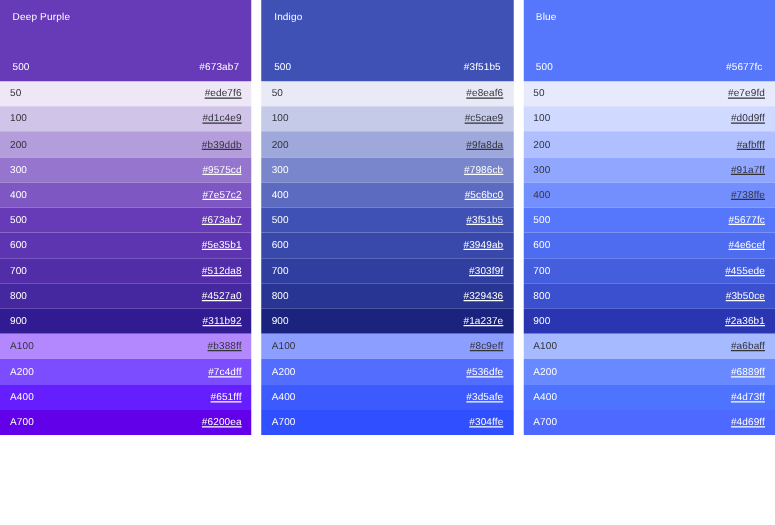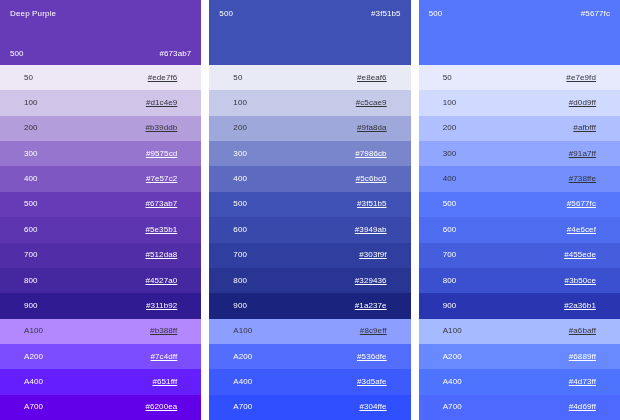--- a/index.html
+++ b/index.html
@@ -10,21 +10,21 @@
     width: 620px;
     height: 420px;
     background: #ffffff;
     font-family: "Liberation Sans", sans-serif;
     overflow: hidden;
   }
 
   #palette-board {
     display: flex;
     width: 620px;
-    height: 420px;
+    height: 348px;
     gap: 8px;
     background: #ffffff;
   }
 
   .palette-column {
     flex: 1 1 0;
     display: flex;
     flex-direction: column;
     min-width: 0;
     height: 100%;
@@ -68,21 +68,21 @@
     text-align: right;
   }
 
   
   .shade-row {
     flex: 1 1 0;
     display: flex;
     align-items: center;
     justify-content: space-between;
     box-sizing: border-box;
-    padding: 0 24px;
+    padding: 0 8px;
     font-size: 8px;
     line-height: 10px;
     letter-spacing: 0.1px;
     min-height: 0;
   }
 
   .shade-name {
     white-space: nowrap;
     flex: 0 0 auto;
   }
@@ -161,20 +161,21 @@
         <span class="shade-name">A400</span>
         <span class="shade-hex">#651fff</span>
       </div>
       <div class="shade-row text-light" style="background: rgb(98, 0, 234);">
         <span class="shade-name">A700</span>
         <span class="shade-hex">#6200ea</span>
       </div>
     </div>
     <div class="palette-column">
       <div class="palette-header" style="background: rgb(63, 81, 181);">
+        <div class="palette-title text-light">Indigo</div>
         <div class="header-swatch-line text-light">
           <span class="header-shade-name">500</span>
           <span class="header-shade-hex">#3f51b5</span>
         </div>
       </div>
       <div class="shade-row text-dark" style="background: rgb(232, 234, 246);">
         <span class="shade-name">50</span>
         <span class="shade-hex">#e8eaf6</span>
       </div>
       <div class="shade-row text-dark" style="background: rgb(197, 202, 233);">
@@ -225,20 +226,21 @@
         <span class="shade-name">A400</span>
         <span class="shade-hex">#3d5afe</span>
       </div>
       <div class="shade-row text-light" style="background: rgb(48, 79, 254);">
         <span class="shade-name">A700</span>
         <span class="shade-hex">#304ffe</span>
       </div>
     </div>
     <div class="palette-column">
       <div class="palette-header" style="background: rgb(86, 119, 252);">
+        <div class="palette-title text-light">Blue</div>
         <div class="header-swatch-line text-light">
           <span class="header-shade-name">500</span>
           <span class="header-shade-hex">#5677fc</span>
         </div>
       </div>
       <div class="shade-row text-dark" style="background: rgb(231, 233, 253);">
         <span class="shade-name">50</span>
         <span class="shade-hex">#e7e9fd</span>
       </div>
       <div class="shade-row text-dark" style="background: rgb(208, 217, 255);">

